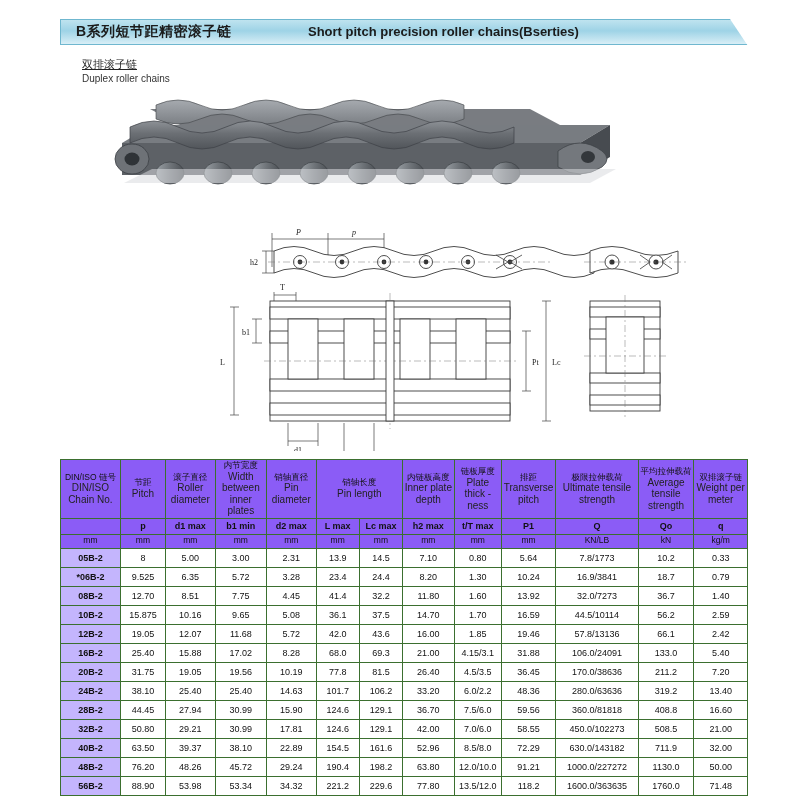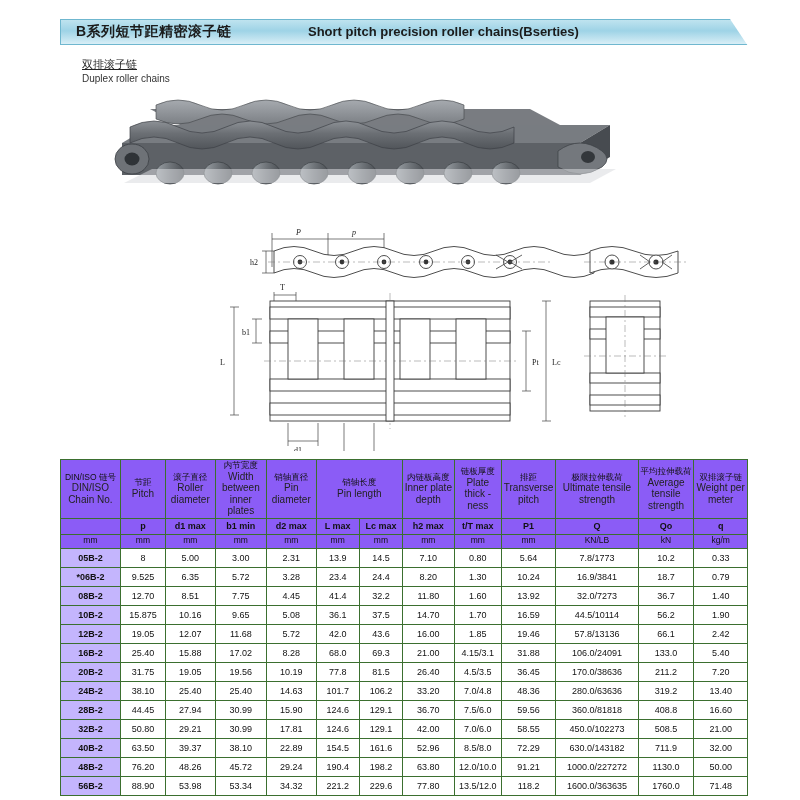--- a/index.html
+++ b/index.html
@@ -467,21 +467,21 @@
           <td>10.16</td>
           <td>9.65</td>
           <td>5.08</td>
           <td>36.1</td>
           <td>37.5</td>
           <td>14.70</td>
           <td>1.70</td>
           <td>16.59</td>
           <td>44.5/10114</td>
           <td>56.2</td>
-          <td>1.90</td>
+          <td>2.59</td>
         </tr>
         <tr>
           <td class="code">12B-2</td>
           <td>19.05</td>
           <td>12.07</td>
           <td>11.68</td>
           <td>5.72</td>
           <td>42.0</td>
           <td>43.6</td>
           <td>16.00</td>
@@ -523,21 +523,21 @@
         </tr>
         <tr>
           <td class="code">24B-2</td>
           <td>38.10</td>
           <td>25.40</td>
           <td>25.40</td>
           <td>14.63</td>
           <td>101.7</td>
           <td>106.2</td>
           <td>33.20</td>
-          <td>7.0/4.8</td>
+          <td>6.0/2.2</td>
           <td>48.36</td>
           <td>280.0/63636</td>
           <td>319.2</td>
           <td>13.40</td>
         </tr>
         <tr>
           <td class="code">28B-2</td>
           <td>44.45</td>
           <td>27.94</td>
           <td>30.99</td>

